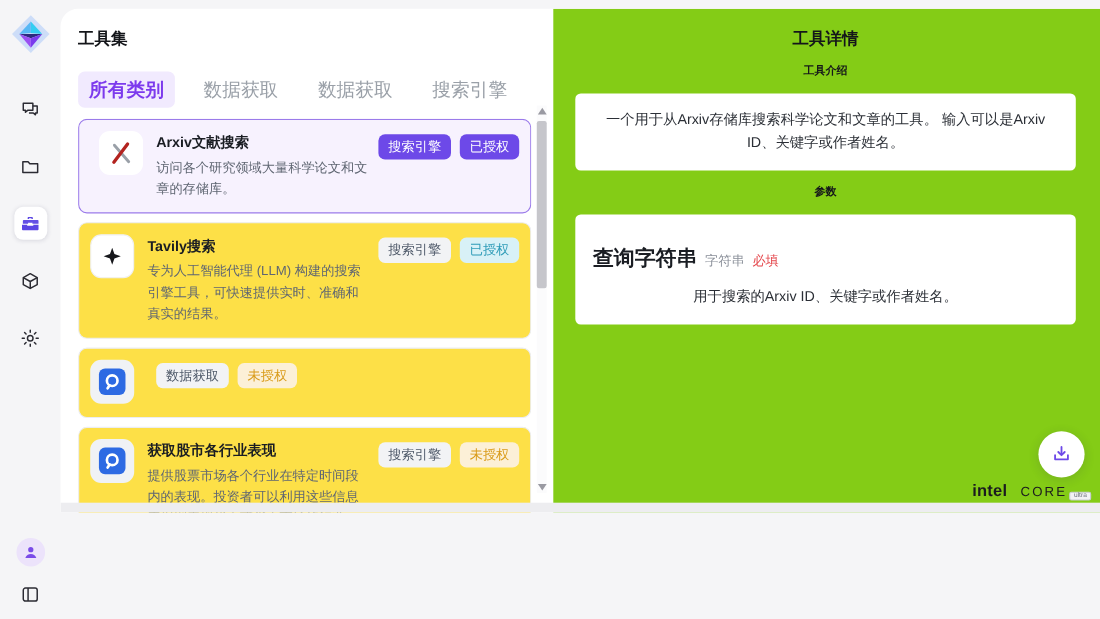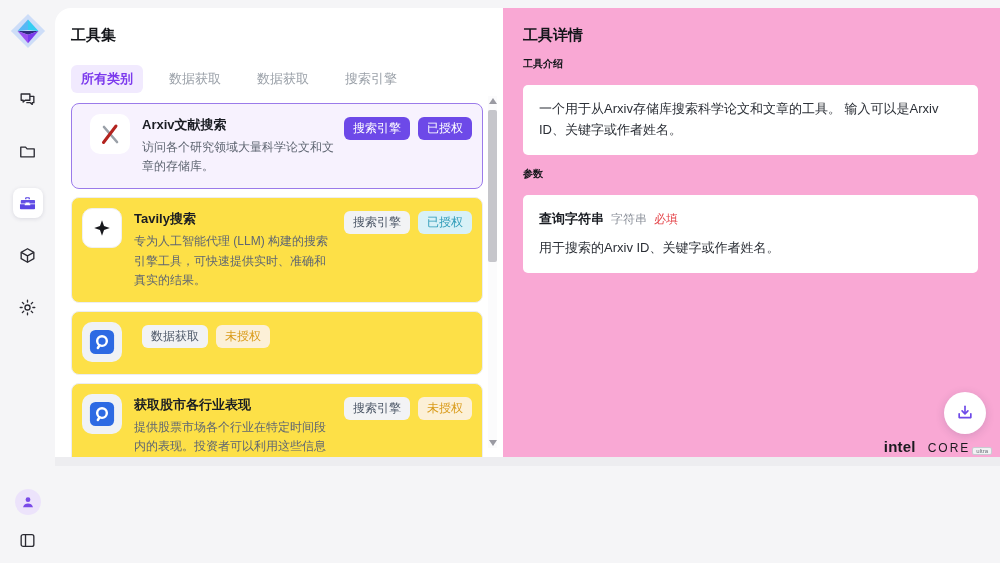--- a/index.html
+++ b/index.html
@@ -19,21 +19,21 @@
   .avatar-circle { width:26px; height:26px; border-radius:50%; background:#ece3fb; display:flex; align-items:center; justify-content:center; cursor:pointer; }
 
   
   .panel { position:absolute; left:55px; top:8px; right:0; bottom:0;
     background:#ffffff; border-top-left-radius:16px; display:flex; overflow:hidden; }
 
   
   .toolset { position:relative; width:448px; flex:none; padding:18px 0 0 16px; }
   .toolset-title { font-size:15px; font-weight:bold; color:#14161a; }
   .tabs { display:flex; gap:16px; margin-top:20px; align-items:center; }
-  .tab { font-size:13px; color:#9aa0a8; padding:5px 10px; border-radius:6px; cursor:pointer; white-space:nowrap; }
+  .tab { font-size:17px; color:#9aa0a8; padding:5px 10px; border-radius:6px; cursor:pointer; white-space:nowrap; }
   .tab.active { color:#7c3aed; background:#f1eafe; font-weight:bold; }
 
   .tool-list { margin-top:10px; height:446px; overflow:hidden; width:412px; }
   .tool-card { position:relative; display:flex; background:#fde047; border:1px solid #ecedf1;
     border-radius:8px; padding:10px 10px 12px 10px; margin-bottom:8px; cursor:pointer; }
   .tool-card.selected { background:#f7f2fe; border:1.5px solid #9b7bea;padding-left:18px; }
   .tool-icon-tile { width:40px; height:40px; border-radius:10px; background:#f0f2f5; flex:none;
     display:flex; align-items:center; justify-content:center; margin-right:12px; }
   .tool-icon-tile.tile-white { background:#ffffff; border:1px solid #f0f0f2; }
   .tool-card.selected .tool-icon-tile { background:#ffffff; border:none; }
@@ -48,26 +48,26 @@
   .v-yellow { background:#fcf0d7; color:#d99b1a; }
 
   
   .list-scrollbar { position:absolute; right:6px; top:88px; bottom:18px; width:9px; background:#fbfbfc; }
   .sb-thumb { position:absolute; top:14px; left:0; width:9px; height:152px; background:#c6c6cb; border-radius:2px; cursor:pointer; }
   .sb-up, .sb-down { position:absolute; left:1px; width:0; height:0; border-left:4px solid transparent; border-right:4px solid transparent; }
   .sb-up { top:2px; border-bottom:6px solid #9a9aa2; }
   .sb-down { bottom:2px; border-top:6px solid #9a9aa2; }
 
   
-  .detail { flex:1; background:#f9a8d4; padding:18px 22px 0 20px; position:relative; }
+  .detail { flex:1; background:#84cc16; padding:18px 22px 0 20px; position:relative;text-align:center; }
   .detail-title { font-size:15px; font-weight:bold; color:#14161a; }
   .section-heading { font-size:10px; font-weight:bold; color:#14161a; margin-top:12px; }
   .detail-card { background:#ffffff; border-radius:5px; padding:14px 16px; margin-top:14px; font-size:13px; color:#2b2f36; line-height:1.6; }
   .param-line { display:flex; align-items:baseline; }
-  .param-name { font-size:13px; font-weight:bold; color:#1a1d23; }
+  .param-name { font-size:19px; font-weight:bold; color:#1a1d23;margin-top:12px; }
   .param-type { font-size:12px; color:#8a8f99; margin-left:7px; }
   .param-required { font-size:12px; color:#e5484d; margin-left:7px; }
   .param-desc { font-size:13px; color:#2b2f36; margin-top:9px; }
 
   
   .bottom-strip { position:absolute; left:0; right:0; bottom:0; height:9px; background:#ededf0; }
 
   
   .fab { position:absolute; right:14px; bottom:32px; width:42px; height:42px; border-radius:50%;
     background:#ffffff; box-shadow:0 2px 10px rgba(40,40,80,.16); display:flex; align-items:center; justify-content:center; cursor:pointer; }

